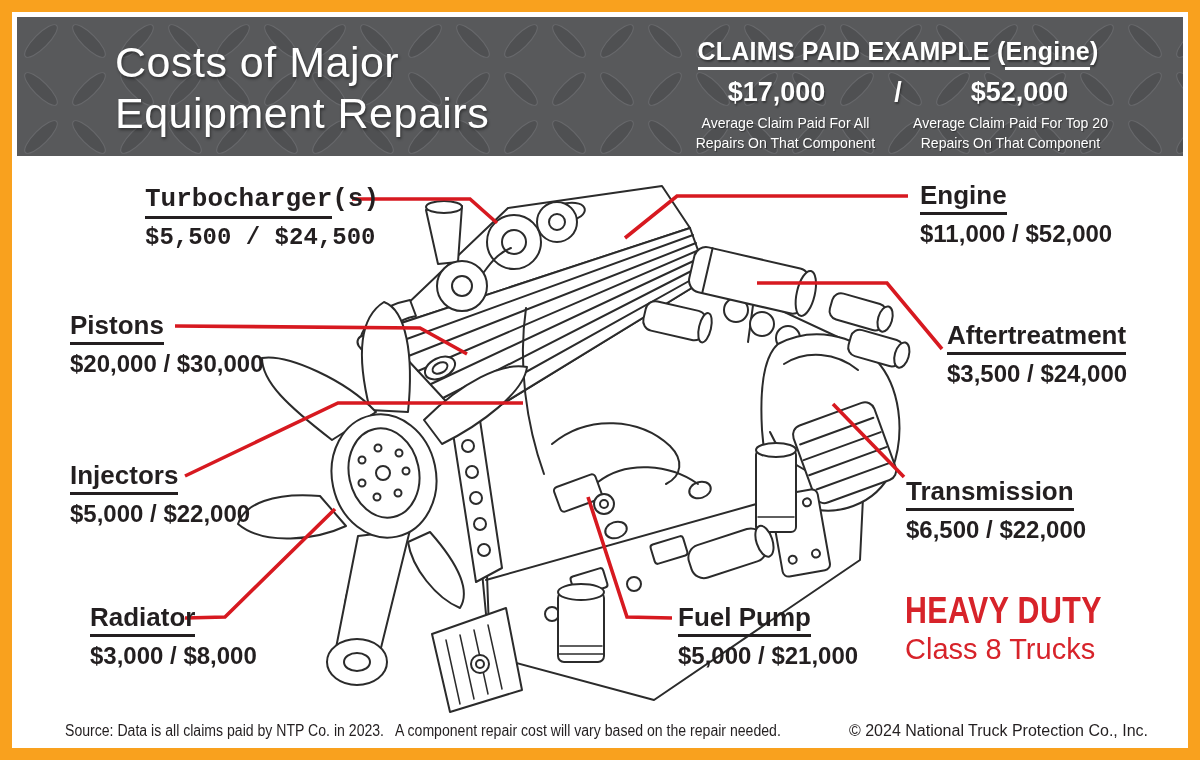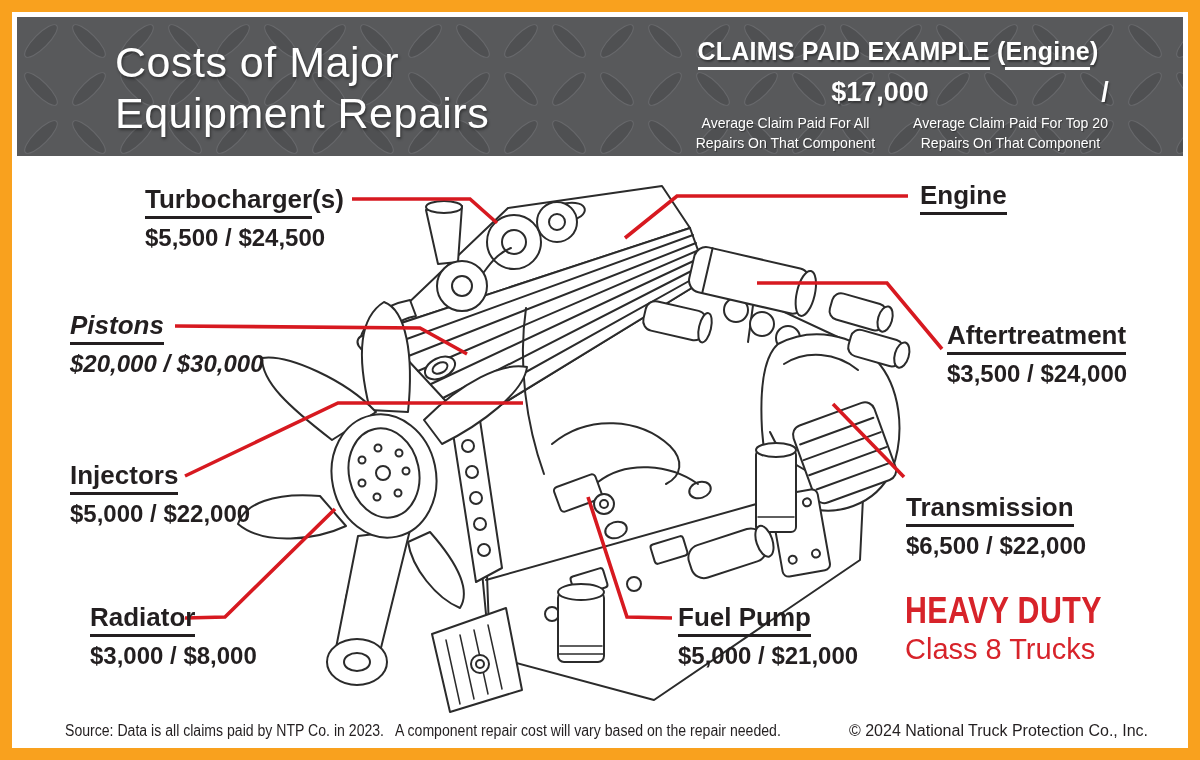--- a/index.html
+++ b/index.html
@@ -21,27 +21,27 @@
   .claims-caps .c{flex:1;transform:scaleX(.97);}
 
   
   .art{position:absolute;left:0;top:0;width:1176px;height:736px;}
 
   .lbl{position:absolute;color:#231F20;white-space:nowrap;}
   .lbl-nm{font-size:26px;font-weight:700;line-height:30px;}
   .lbl-nm .u{border-bottom:3px solid #231F20;padding-bottom:2px;}
   .lbl-cost{font-size:24px;font-weight:700;margin-top:10px;}
 
-  .l-turbo{left:133px;top:172px;}
-  .l-pistons{left:58px;top:298px;font-style:italic;}
+  .l-turbo{left:133px;top:172px;font-family:Liberation Mono, monospace;}
+  .l-pistons{left:58px;top:298px;}
   .l-injectors{left:58px;top:448px;}
   .l-radiator{left:58px;top:590px;margin-left:20px;}
   .l-engine{left:908px;top:168px;}
   .l-after{left:935px;top:308px;}
-  .l-trans{left:894px;top:464px;margin-top:16px;}
+  .l-trans{left:894px;top:464px;}
   .l-fuel{left:666px;top:590px;}
 
   .badge{position:absolute;left:893px;top:580px;color:#D7232A;white-space:nowrap;}
   .badge-1{font-size:37px;font-weight:800;line-height:38px;transform:scaleX(.82);transform-origin:left center;letter-spacing:.5px;}
   .badge-2{font-size:29px;font-weight:500;line-height:33px;margin-top:3px;}
 
   .src{position:absolute;left:53px;top:710px;font-size:16px;color:#231F20;transform:scaleX(.88);transform-origin:left center;white-space:pre-wrap;}
   .copy{position:absolute;right:40px;top:710px;font-size:16px;color:#231F20;}
 </style>
 </head>
@@ -69,20 +69,21 @@
       <div class="hdr-title">
         <div>Costs of Major</div>
         <div>Equipment Repairs</div>
       </div>
 
       <div class="claims">
         <div class="claims-title"><span class="u">CLAIMS PAID EXAMPLE</span><span> (</span><span class="u">Engine</span><span>)</span></div>
         <div class="claims-amts">
           <span class="a">$17,000</span>
           <span class="s">/</span>
+          <span class="a">$52,000</span>
         </div>
         <div class="claims-caps">
           <span class="c">
             <span>Average Claim Paid For All</span><br>
             <span>Repairs On That Component</span>
           </span>
           <span class="c">
             <span>Average Claim Paid For Top 20</span><br>
             <span>Repairs On That Component</span>
           </span>
@@ -250,20 +251,21 @@
     <div class="lbl l-injectors">
       <div class="lbl-nm"><span class="u">Injectors</span><span></span></div>
       <div class="lbl-cost">$5,000 / $22,000</div>
     </div>
     <div class="lbl l-radiator">
       <div class="lbl-nm"><span class="u">Radiator</span><span></span></div>
       <div class="lbl-cost">$3,000 / $8,000</div>
     </div>
     <div class="lbl l-engine">
       <div class="lbl-nm"><span class="u">Engine</span><span></span></div>
+      <div class="lbl-cost">$11,000 / $52,000</div>
     </div>
     <div class="lbl l-after">
       <div class="lbl-nm"><span class="u">Aftertreatment</span><span></span></div>
       <div class="lbl-cost">$3,500 / $24,000</div>
     </div>
     <div class="lbl l-trans">
       <div class="lbl-nm"><span class="u">Transmission</span><span></span></div>
       <div class="lbl-cost">$6,500 / $22,000</div>
     </div>
     <div class="lbl l-fuel">

